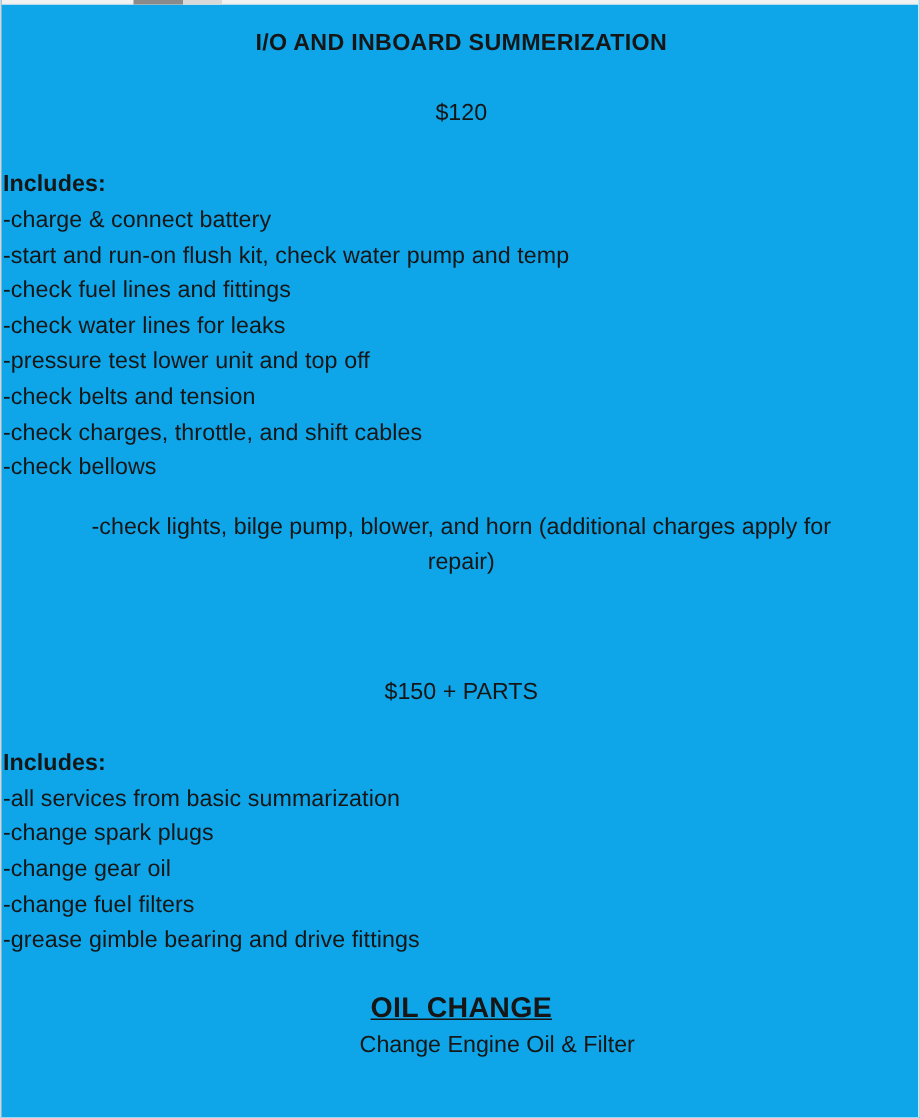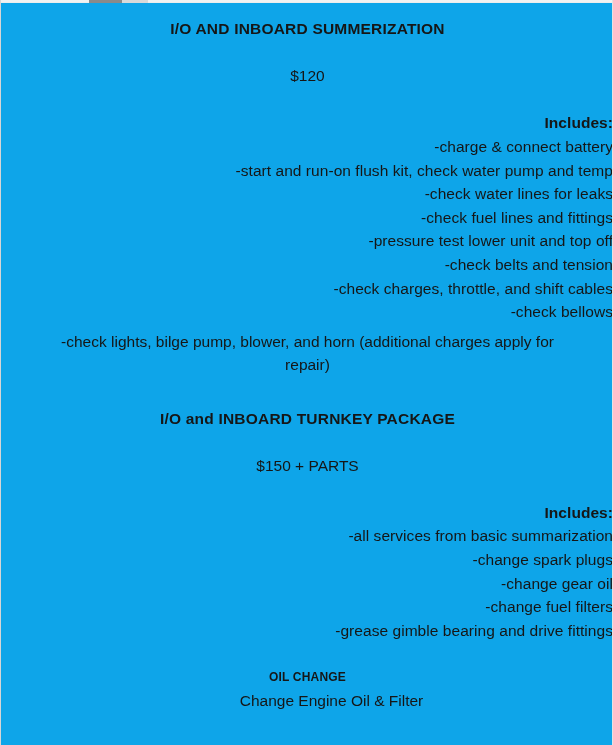--- a/index.html
+++ b/index.html
@@ -53,21 +53,21 @@
 
   .content {
     position: absolute;
     top: 3px;
     left: 1px;
     width: 611px;
     padding: 0;
   }
 
   .line {
-    text-align: right;
+    text-align: left;
     font-size: 15.5px;
     line-height: 23.6px;
     white-space: pre-wrap;
     letter-spacing: 0.05px;
   }
 
   .line.bold {
     font-weight: bold;
   }
 
@@ -82,43 +82,44 @@
   .price-line {
     text-align: center;
     font-size: 15.5px;
     line-height: 23.6px;
   }
 
   .wrap-line {
     text-align: center;
     font-size: 15.5px;
     line-height: 23.6px;
-    margin: 6px auto;
+    margin: 16px auto;
     width: 540px;
   }
 
   .spacer-lg {
     height: 23.6px;
   }
 
   .spacer-md {
     height: 23.6px;
   }
 
   .block-top-pad {
     height: 14px;
   }
 
   
   .oil-title {
     text-align: center;
     font-weight: bold;
-    font-size: 12px;
+    font-size: 19px;
     line-height: 22px;
     letter-spacing: 0.2px;
+    text-decoration: underline;
   }
 
   .oil-sub {
     text-align: center;
     font-size: 15.5px;
     line-height: 25px;
     padding-left: 48px;
   }
 </style>
 </head>
@@ -142,35 +143,34 @@
       <div class="spacer-md"></div>
 
       <div class="price-line">$120</div>
 
       <div class="spacer-md"></div>
 
       <div class="line bold">Includes:</div>
 
       <div class="line">-charge &amp; connect battery</div>
       <div class="line">-start and run-on flush kit, check water pump and temp</div>
+      <div class="line">-check fuel lines and fittings</div>
       <div class="line">-check water lines for leaks</div>
-      <div class="line">-check fuel lines and fittings</div>
       <div class="line">-pressure test lower unit and top off</div>
       <div class="line">-check belts and tension</div>
       <div class="line">-check charges, throttle, and shift cables</div>
       <div class="line">-check bellows</div>
       <div class="wrap-line">-check lights, bilge pump, blower, and horn (additional charges apply for repair)</div>
 
     </div>
 
     <div class="spacer-lg"></div>
 
     <div>
 
-      <div class="section-title">I/O and INBOARD TURNKEY PACKAGE</div>
 
       <div class="spacer-md"></div>
 
       <div class="price-line">$150 + PARTS</div>
 
       <div class="spacer-md"></div>
 
       <div class="line bold">Includes:</div>
 
       <div class="line">-all services from basic summarization</div>

